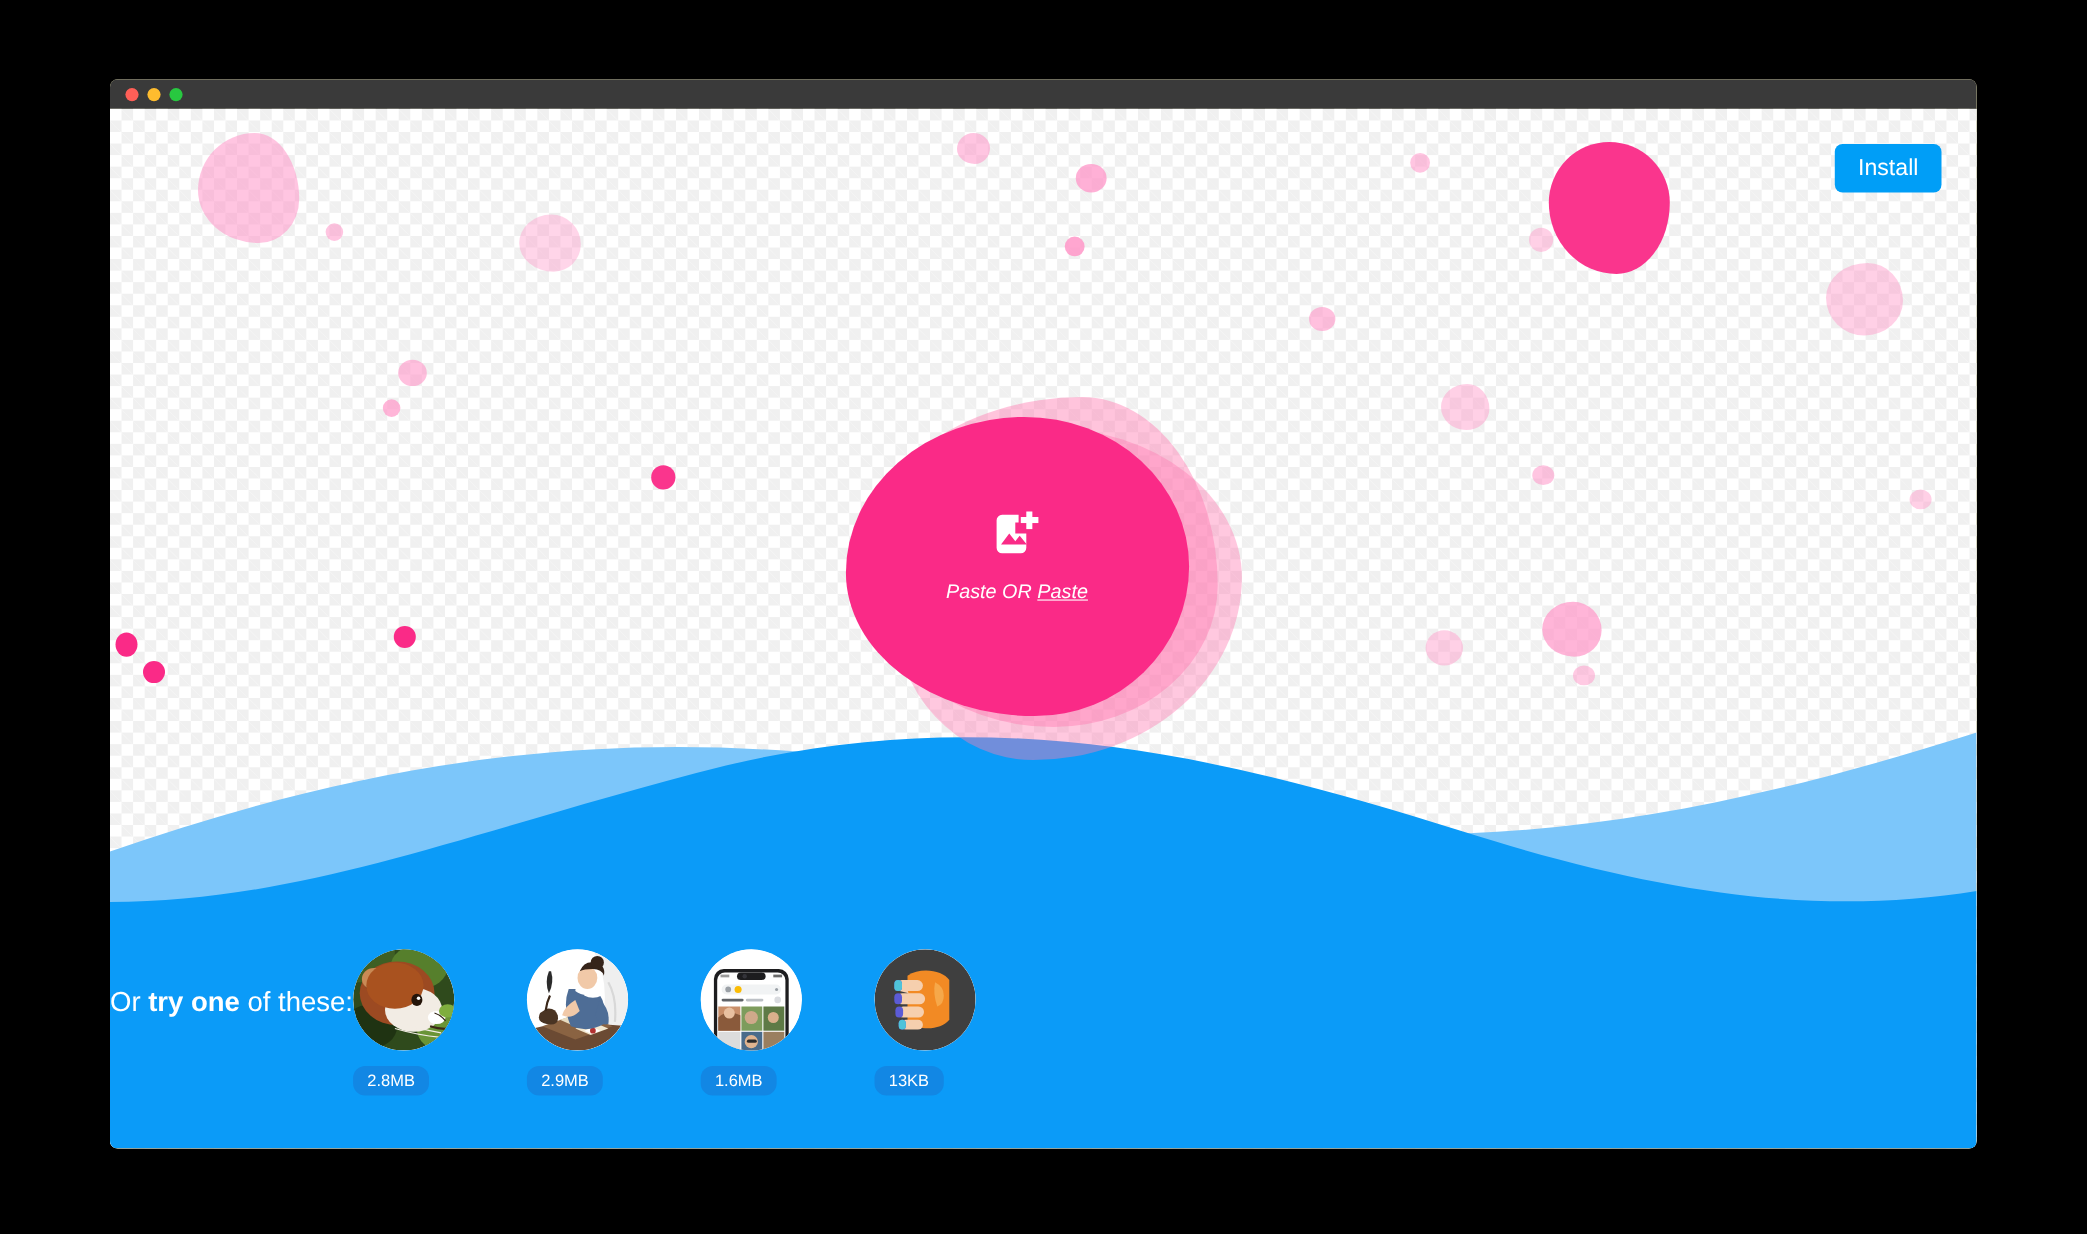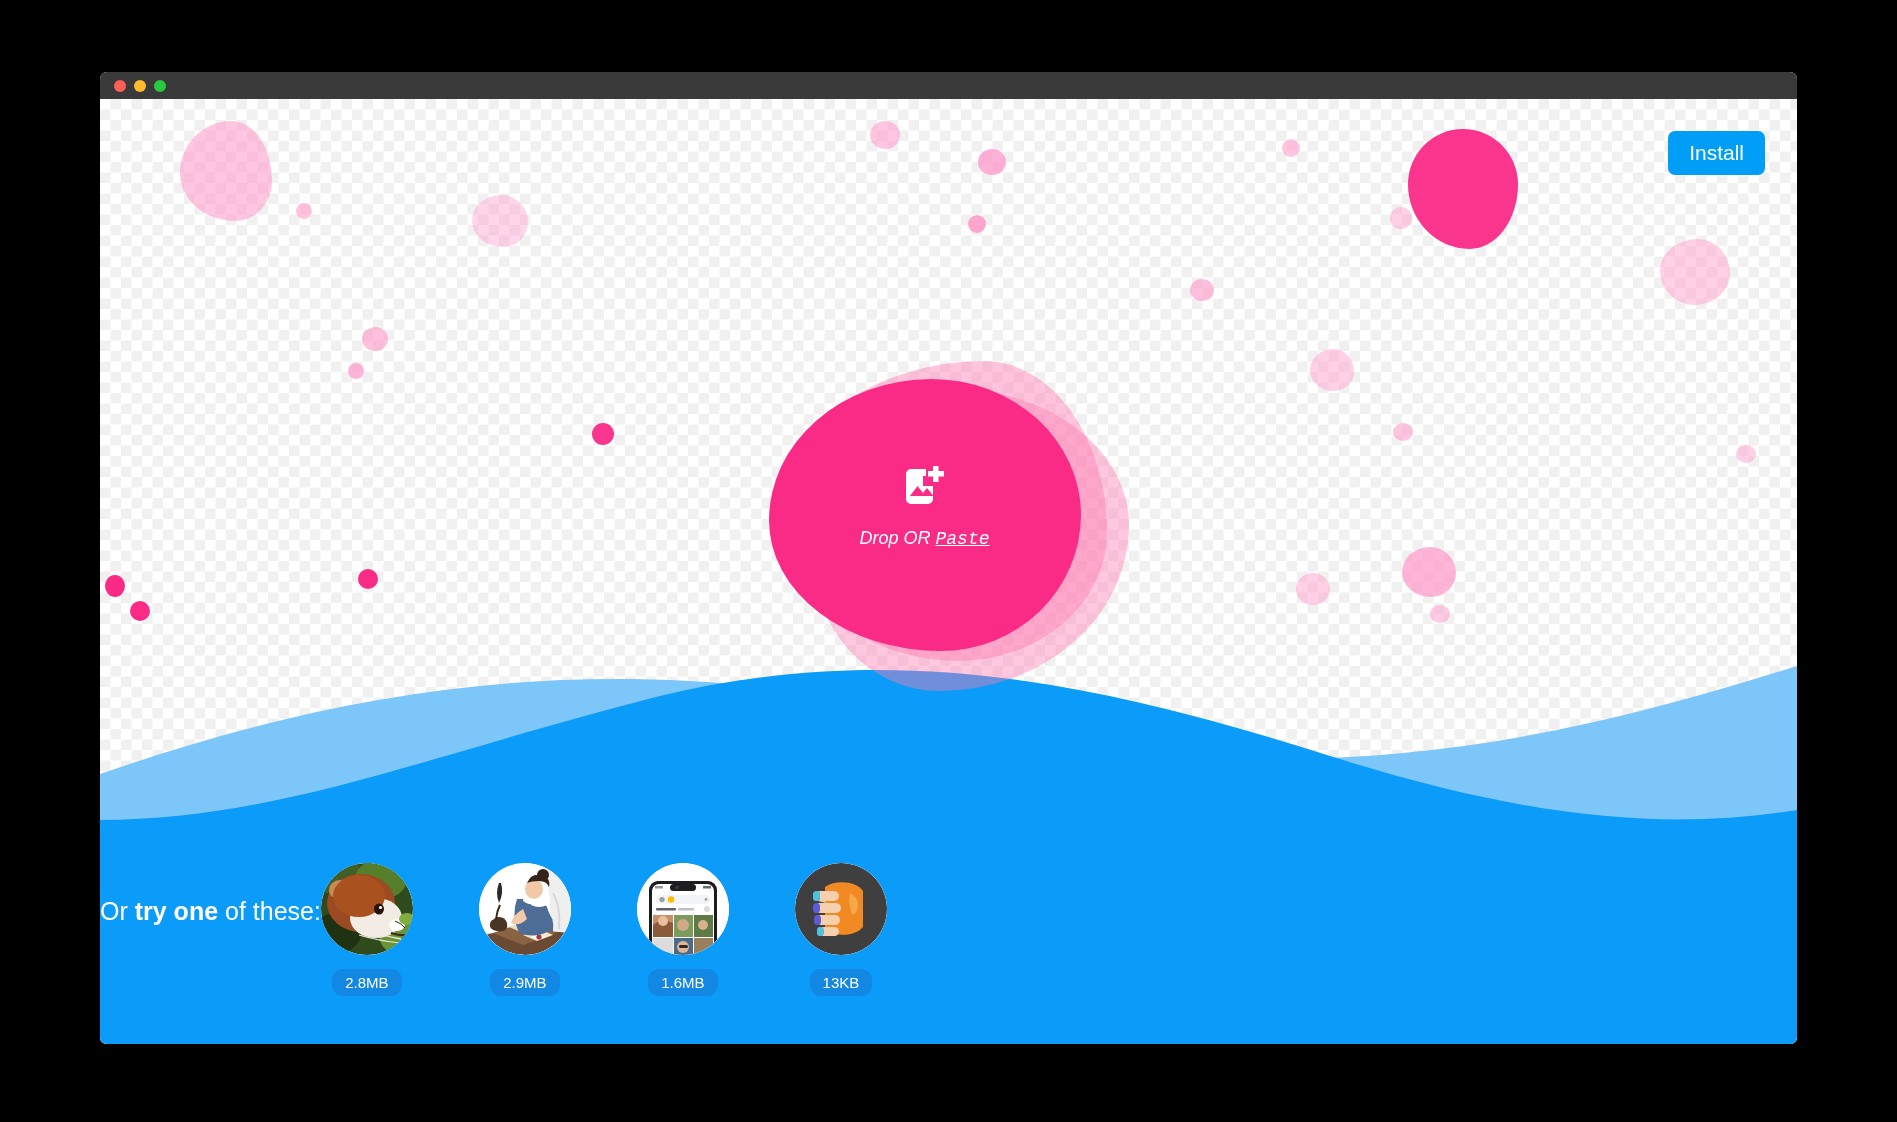--- a/index.html
+++ b/index.html
@@ -139,21 +139,21 @@
     align-items: center;
     justify-content: center;
     gap: 16px;
   }
   .dz-label {
     font-size: 18px;
     font-style: italic;
     color: #ffffff;
     white-space: nowrap;
   }
-  .dz-label .paste { text-decoration: underline; font-family: Liberation Mono, monospace; }
+  .dz-label .paste { text-decoration: underline; }
 
   
   .waves {
     position: absolute;
     left: 0; bottom: 0;
     width: 100%;
     height: 420px;
     z-index: 3;
   }
   .waves svg { display: block; width: 100%; height: 100%; }
@@ -168,21 +168,21 @@
     flex-direction: row;
     align-items: center;
   }
   .samples-title {
     font-size: 25px;
     color: #ffffff;
     margin-bottom: 36px;
   }
   .samples-title b { font-weight: bold; }
   .sample-row { display: flex; gap: 66px; align-items: flex-start; }
-  .sample { display: flex; flex-direction: column; align-items: center; cursor: pointer; }
+  .sample { display: flex; flex-direction: column; align-items: flex-start; cursor: pointer; }
   .thumb {
     width: 92px; height: 92px;
     border-radius: 50%;
     overflow: hidden;
     background: #ffffff;
     position: relative;
   }
   .thumb svg { display: block; width: 100%; height: 100%; }
   .size-badge {
     margin-top: 14px;
@@ -249,21 +249,21 @@
       <div class="dz-content">
         <span>
           <svg viewBox="0 0 44 44" width="44" height="44">
             <path d="M3 10 a5 5 0 0 1 5-5 h15 v7 h-3 v10 h10 v13 a5 5 0 0 1 -5 5 h-17 a5 5 0 0 1 -5-5 z" fill="#ffffff"></path>
             <path d="M7 32 l7.5-10 l5.5 7 l4-5 l6.5 8 z" fill="#fa2a87"></path>
             <rect x="30" y="2" width="5.5" height="16" fill="#ffffff"></rect>
             <rect x="25" y="7" width="16" height="5.5" fill="#ffffff"></rect>
           </svg>
         </span>
         <span class="dz-label">
-          <span>Drop OR </span><span class="paste">Paste</span>
+          <span>Paste OR </span><span class="paste">Paste</span>
         </span>
       </div>
     </div>
 
     <div class="samples">
       <div class="samples-title">
         <span>Or </span><b>try one</b><span> of these:</span>
       </div>
 
       <div class="sample-row">

